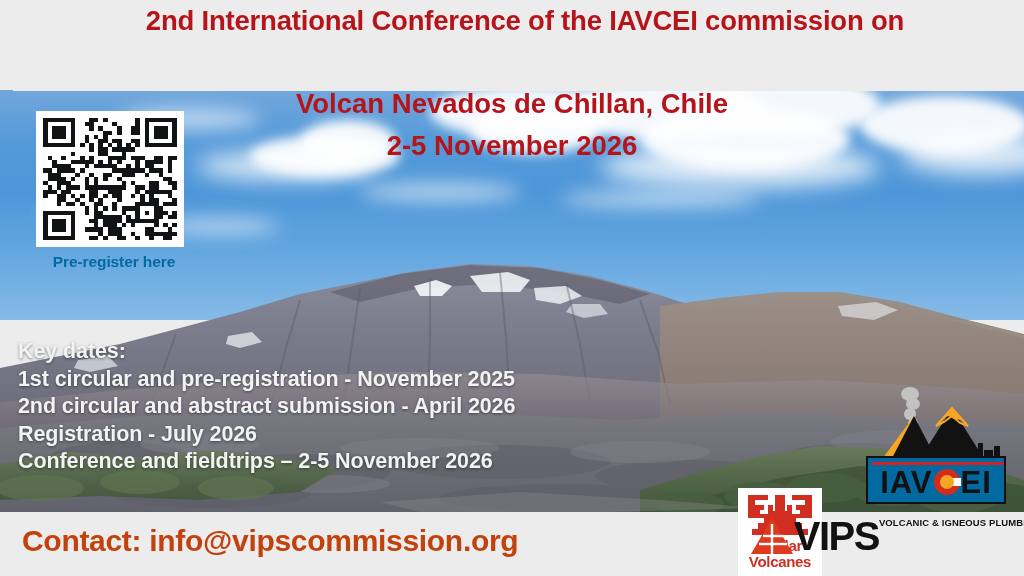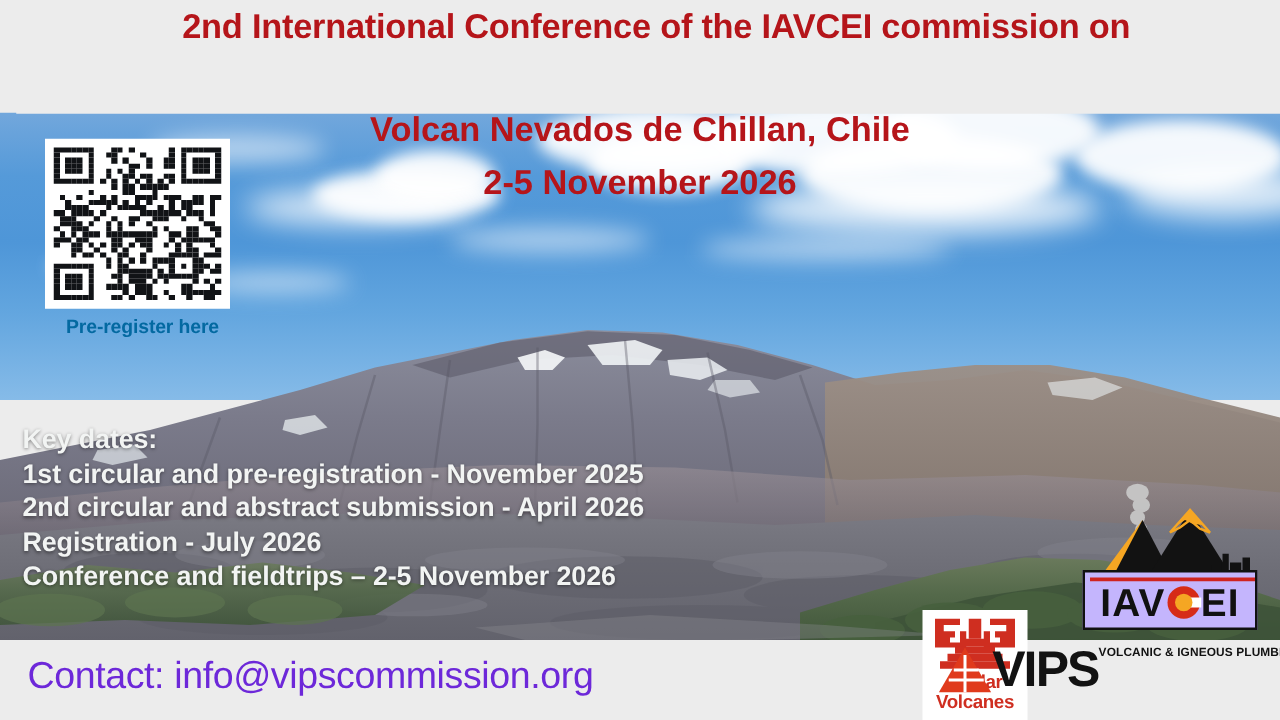--- a/index.html
+++ b/index.html
@@ -92,21 +92,21 @@
   }
   .keydates div { letter-spacing:-0.1px; }
 
   
   .footer {
     position:absolute; left:0; top:512px; width:1024px; height:64px;
     background:#ececec; z-index:30;
   }
   .contact {
     position:absolute; left:22px; top:524px; z-index:45;
-    color:#6d28d9; font-weight:normal; font-size:30px; letter-spacing:-0.3px;
+    color:#c2410c; font-weight:bold; font-size:30px; letter-spacing:-0.3px;
     white-space:nowrap;
   }
 
   
   .ckelar {
     position:absolute; left:738px; top:488px; width:84px; height:88px;
     background:#ffffff; z-index:45;
     display:flex; flex-direction:column; align-items:center;
   }
   .ckelar-mark { margin-top:5px; }
@@ -115,21 +115,21 @@
     font-size:15px; line-height:16px; letter-spacing:-0.3px; margin-top:1px;
   }
   .ckelar-txt .l2 { font-size:15px; }
 
   
   .iavcei {
     position:absolute; left:866px; top:386px; width:140px; height:118px; z-index:45;
   }
   .iavcei-word {
     position:absolute; left:0; bottom:0; width:140px; height:48px;
-    background:#c4b5fd; border:2px solid #111;
+    background:#0369a1; border:2px solid #111;
     display:flex; align-items:center; justify-content:center;
   }
   .iavcei-rule {
     position:absolute; left:4px; top:4px; width:132px; height:3px; background:#cf2420;
   }
   .iavcei-letters {
     font-weight:bold; font-size:31px; color:#111; letter-spacing:1px;
     line-height:31px; margin-top:4px;
     display:flex; align-items:center;
   }

